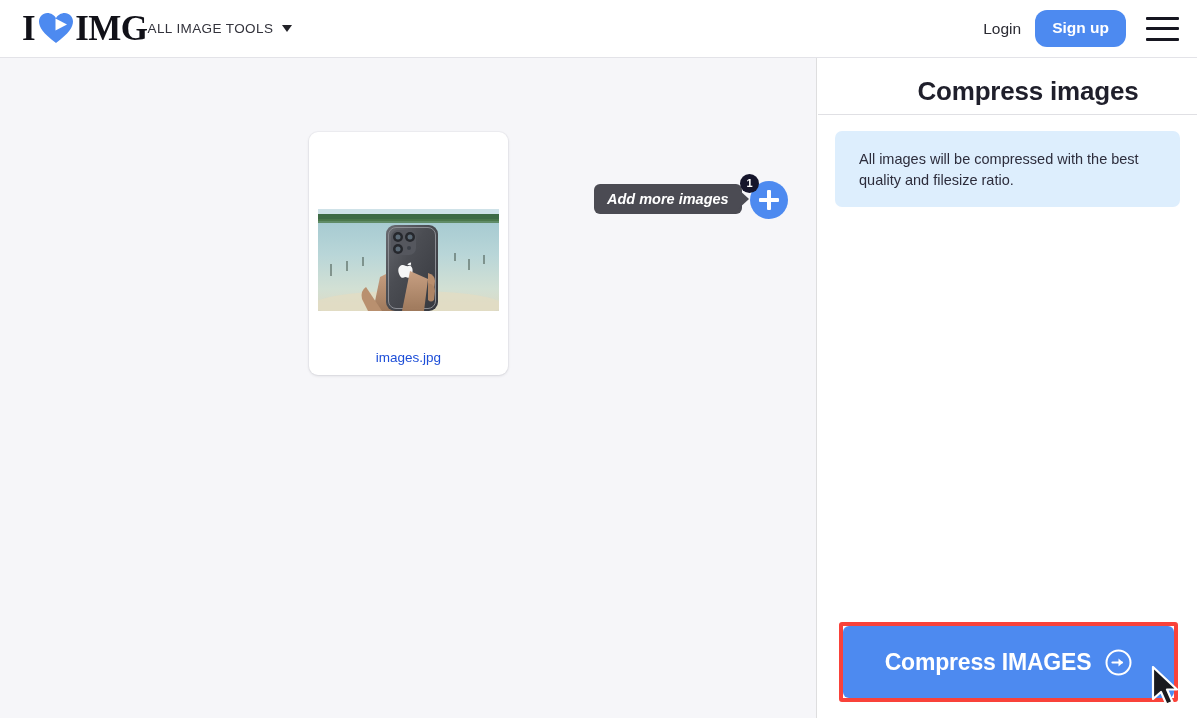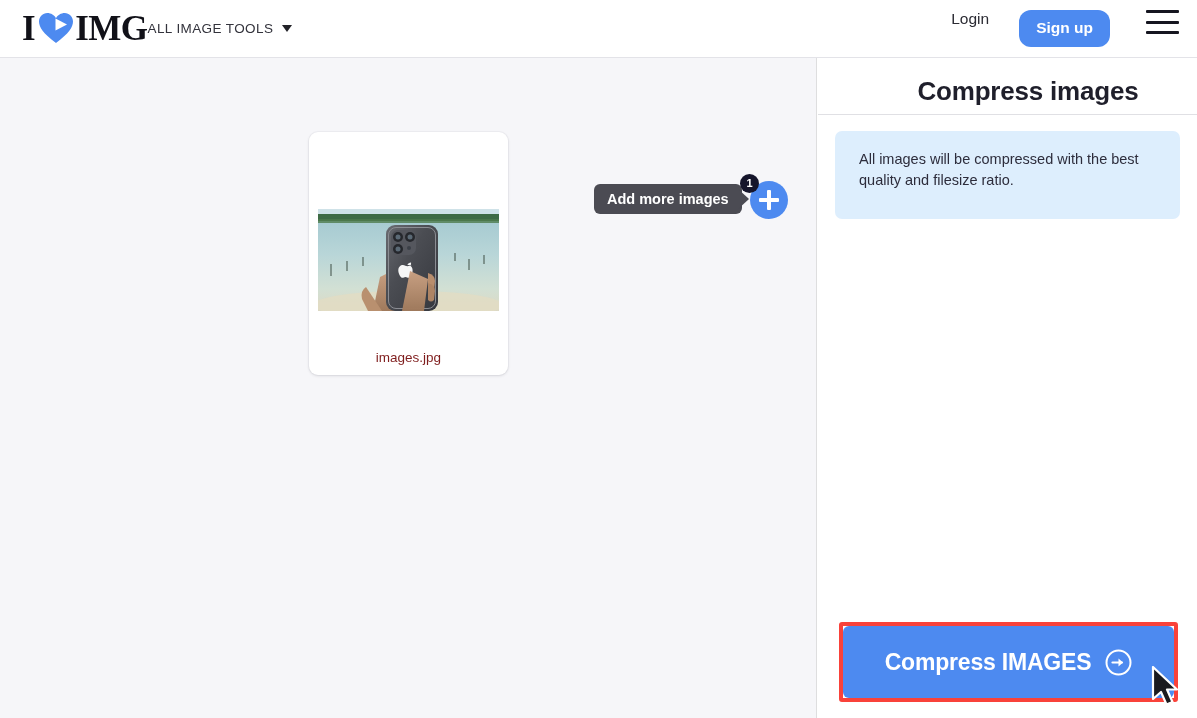--- a/index.html
+++ b/index.html
@@ -51,23 +51,23 @@
   }
   .caret-down {
     width: 0; height: 0;
     border-left: 5.5px solid transparent;
     border-right: 5.5px solid transparent;
     border-top: 7px solid #222228;
   }
 
   .header-right {
     margin-left: auto;
-    display: flex; align-items: flex-start;
+    display: flex; align-items: center;
     margin-right: 18px;
-    gap: 30px;
+    gap: 14px;
   }
   .login-link {
     font-size: 15.5px;
     color: #2b2b33;
     cursor: pointer;
   }
   .signup-btn {
     background: #4d8af0;
     color: #ffffff;
     font-size: 15.5px;
@@ -113,41 +113,42 @@
     width: 181px; height: 102px;
     overflow: hidden;
     background: #cfe3ea;
   }
   .thumb-wrap svg { display:block; }
   .file-name {
     position: absolute;
     left: 0; right: 0; top: 218px;
     text-align: center;
     font-size: 13.5px;
-    color: #7f1d1d;
+    color: #1d4ed8;
   }
 
   
   .add-wrap {
     position: absolute;
     left: 594px; top: 68px;
     width: 210px; height: 60px;
   }
   .tooltip {
     position: absolute;
     left: 0; top: 58px;
     height: 30px;
     background: #4b4b53;
     border-radius: 6px;
     display: flex; align-items: center;
     padding: 0 13px;
     color: #ffffff;
     font-size: 14.5px;
     font-weight: bold;
     white-space: nowrap;
+    font-style: italic;
   }
   .tooltip-arrow {
     position: absolute;
     left: 143px; top: 62px;
     width: 0; height: 0;
     border-top: 11px solid transparent;
     border-bottom: 11px solid transparent;
     border-left: 12px solid #4b4b53;
   }
   .add-btn {
@@ -199,21 +200,21 @@
     position: absolute;
     top: 56px; left: 0; width: 379px;
     height: 1px; background: #e0e0e4;
   }
   .info-box {
     position: absolute;
     top: 73px; left: 17px;
     width: 345px;
     background: #ddeefd;
     border-radius: 7px;
-    padding: 18px 24px 28px;
+    padding: 18px 24px 16px;
     font-size: 14.5px;
     line-height: 1.45;
     color: #2d2d3c;
   }
 
   
   .action-highlight {
     position: absolute;
     left: 21px; top: 564px;
     width: 339px; height: 80px;

